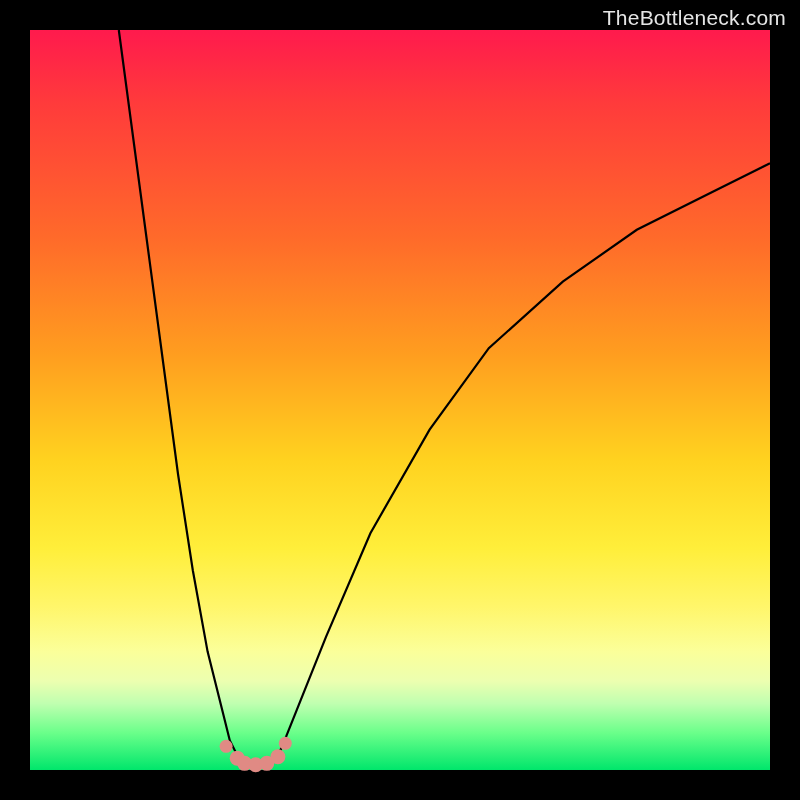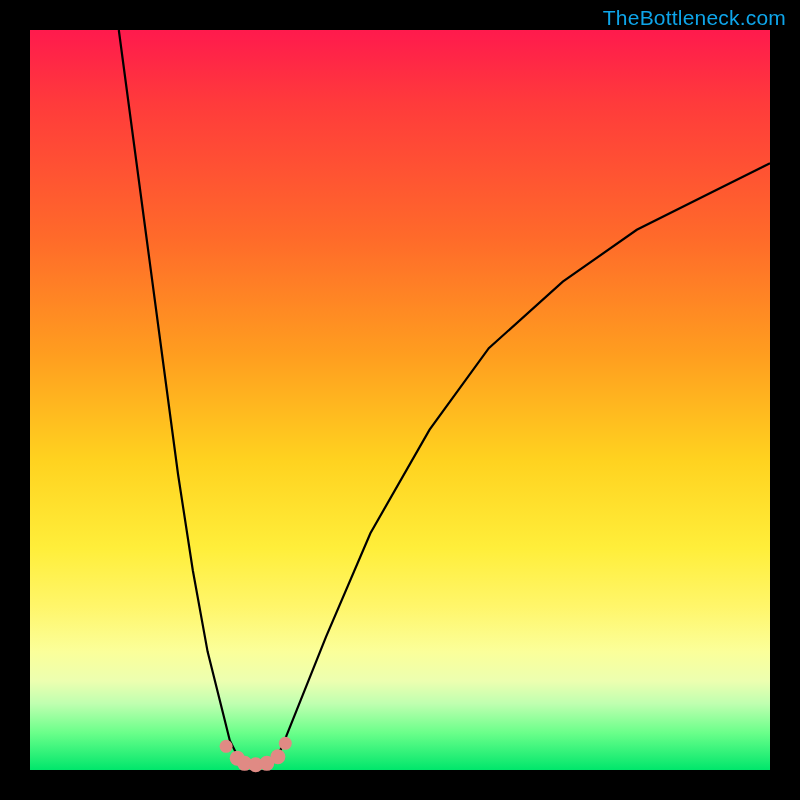--- a/index.html
+++ b/index.html
@@ -38,21 +38,21 @@
       #ecffb0 88%,
       #c0ffb0 91%,
       #6aff8a 95%,
       #00e66b 100%
     );
   }
   .watermark {
     position: absolute;
     top: 6px;
     right: 14px;
-    color: #0ea5e9;
+    color: #e5e5e5;
     font-size: 21px;
     font-weight: 500;
     letter-spacing: 0.2px;
     z-index: 50;
     user-select: none;
   }
   svg.curve-layer {
     position: absolute;
     top: 0;
     left: 0;

